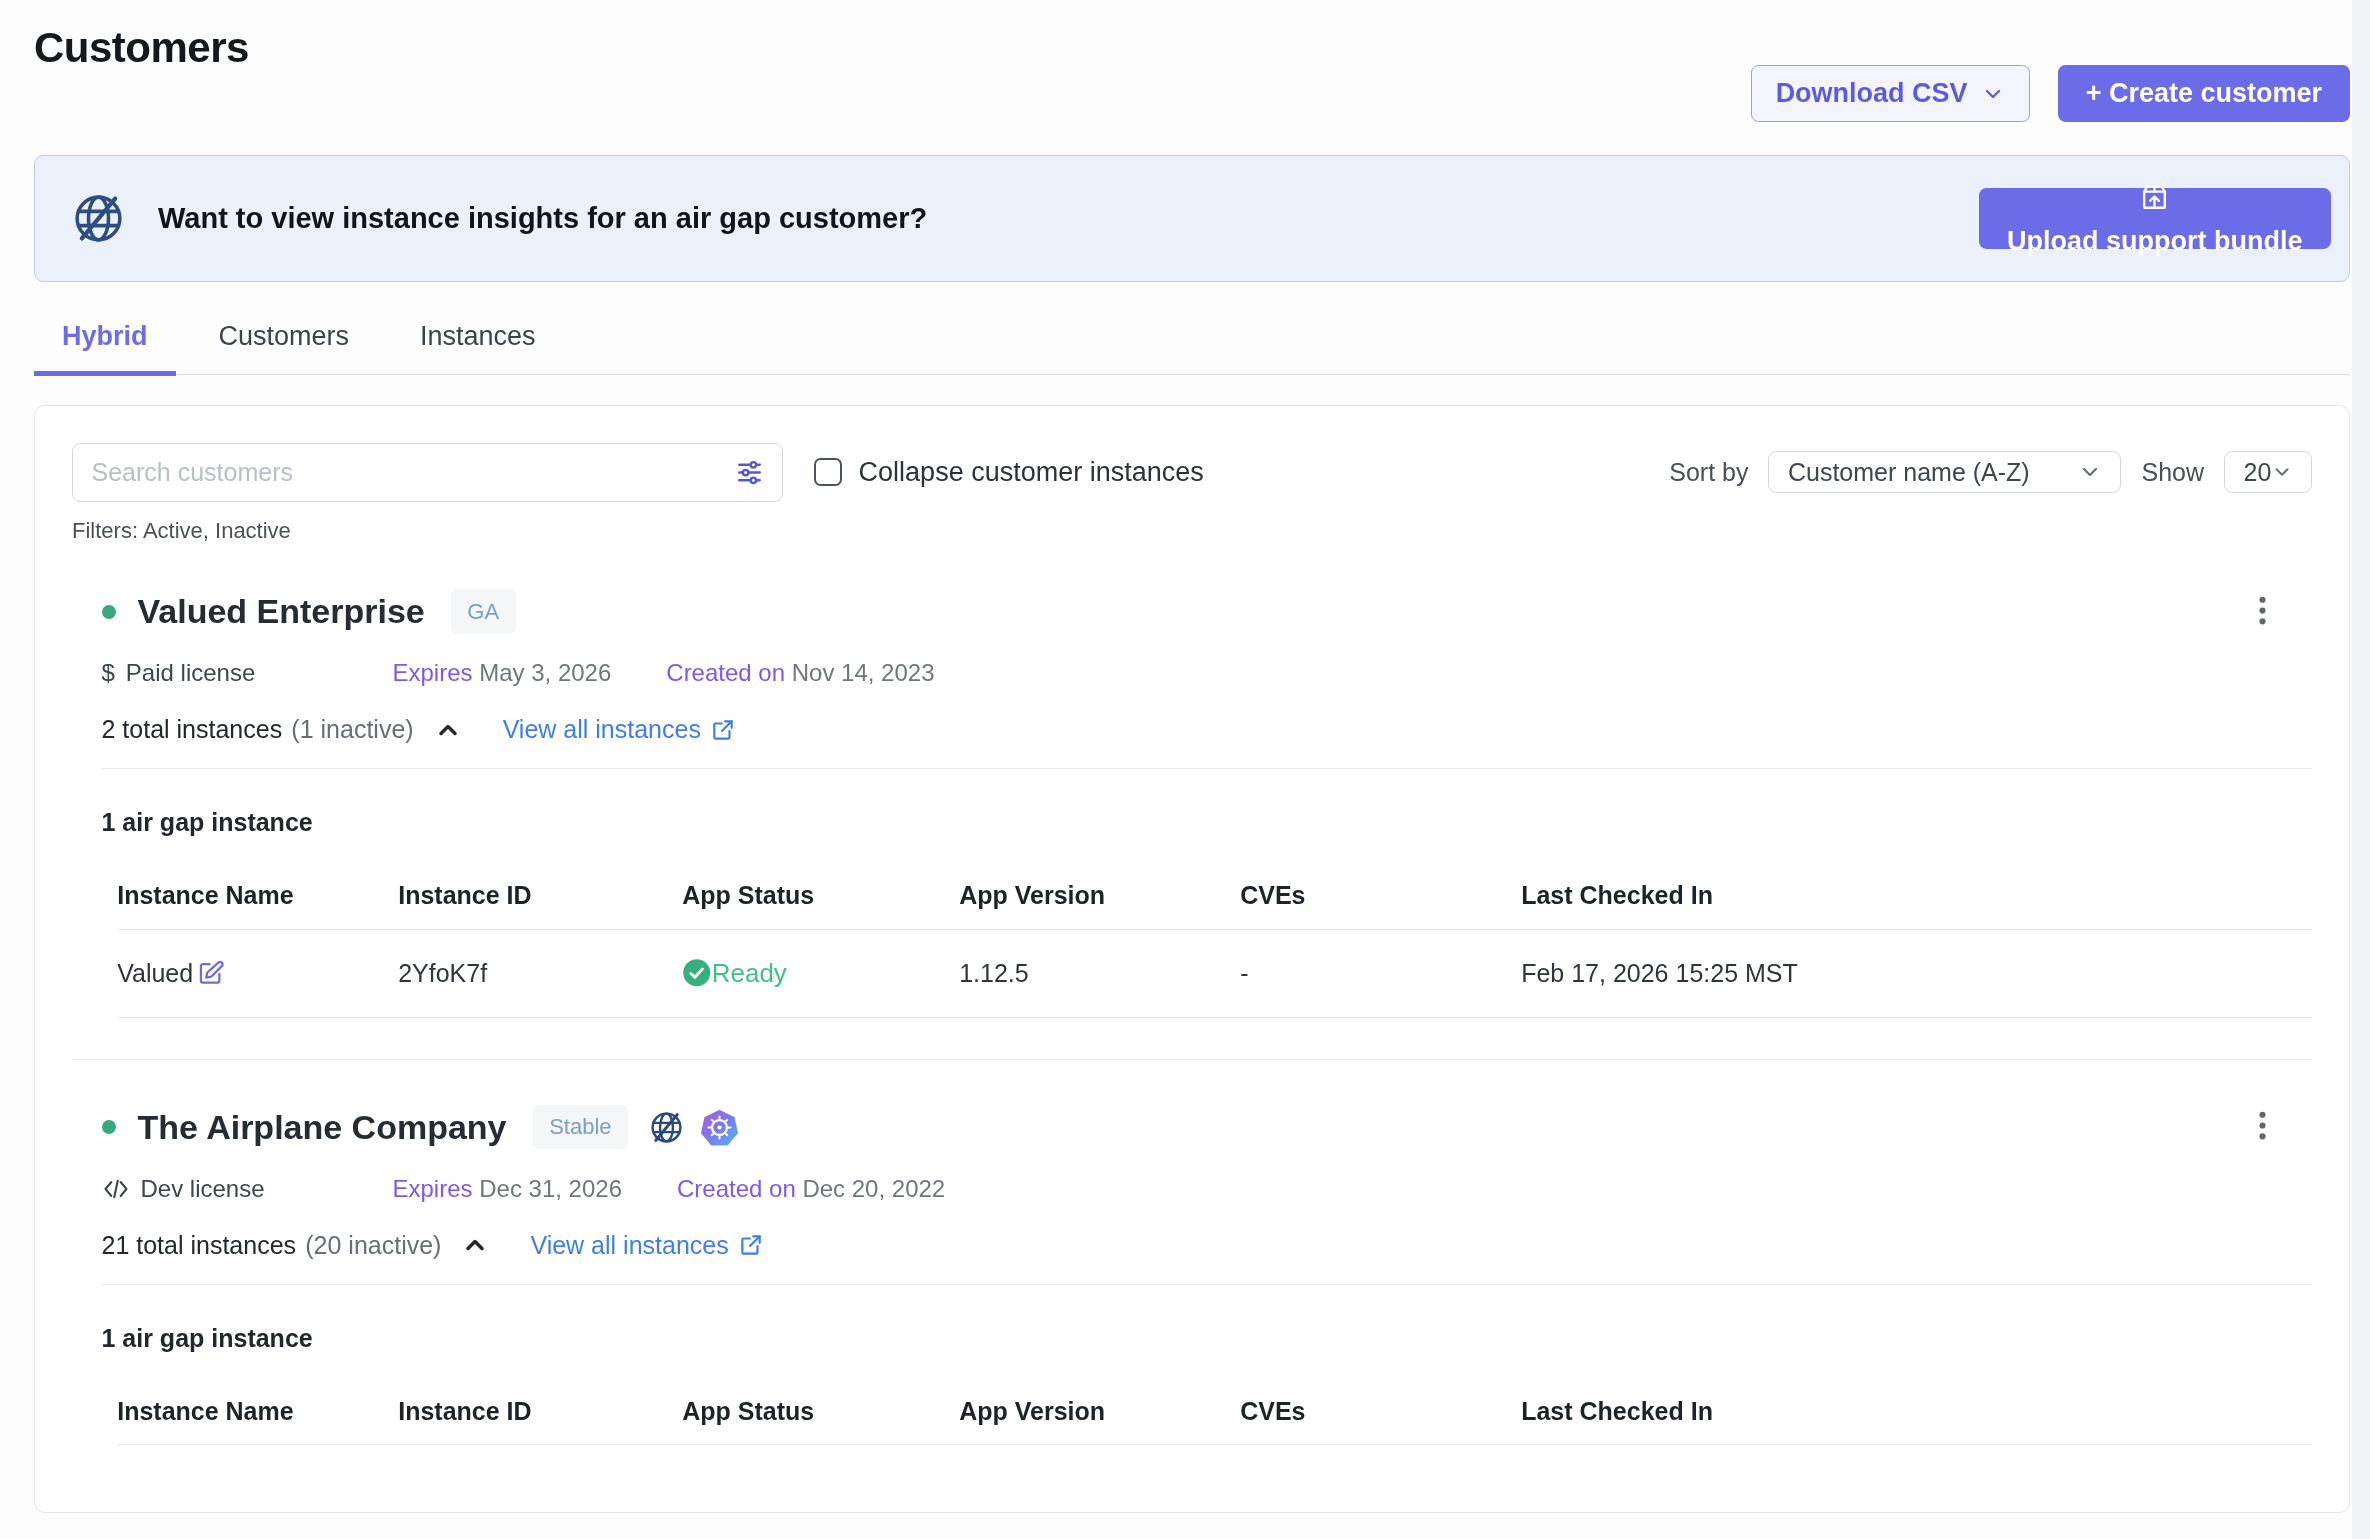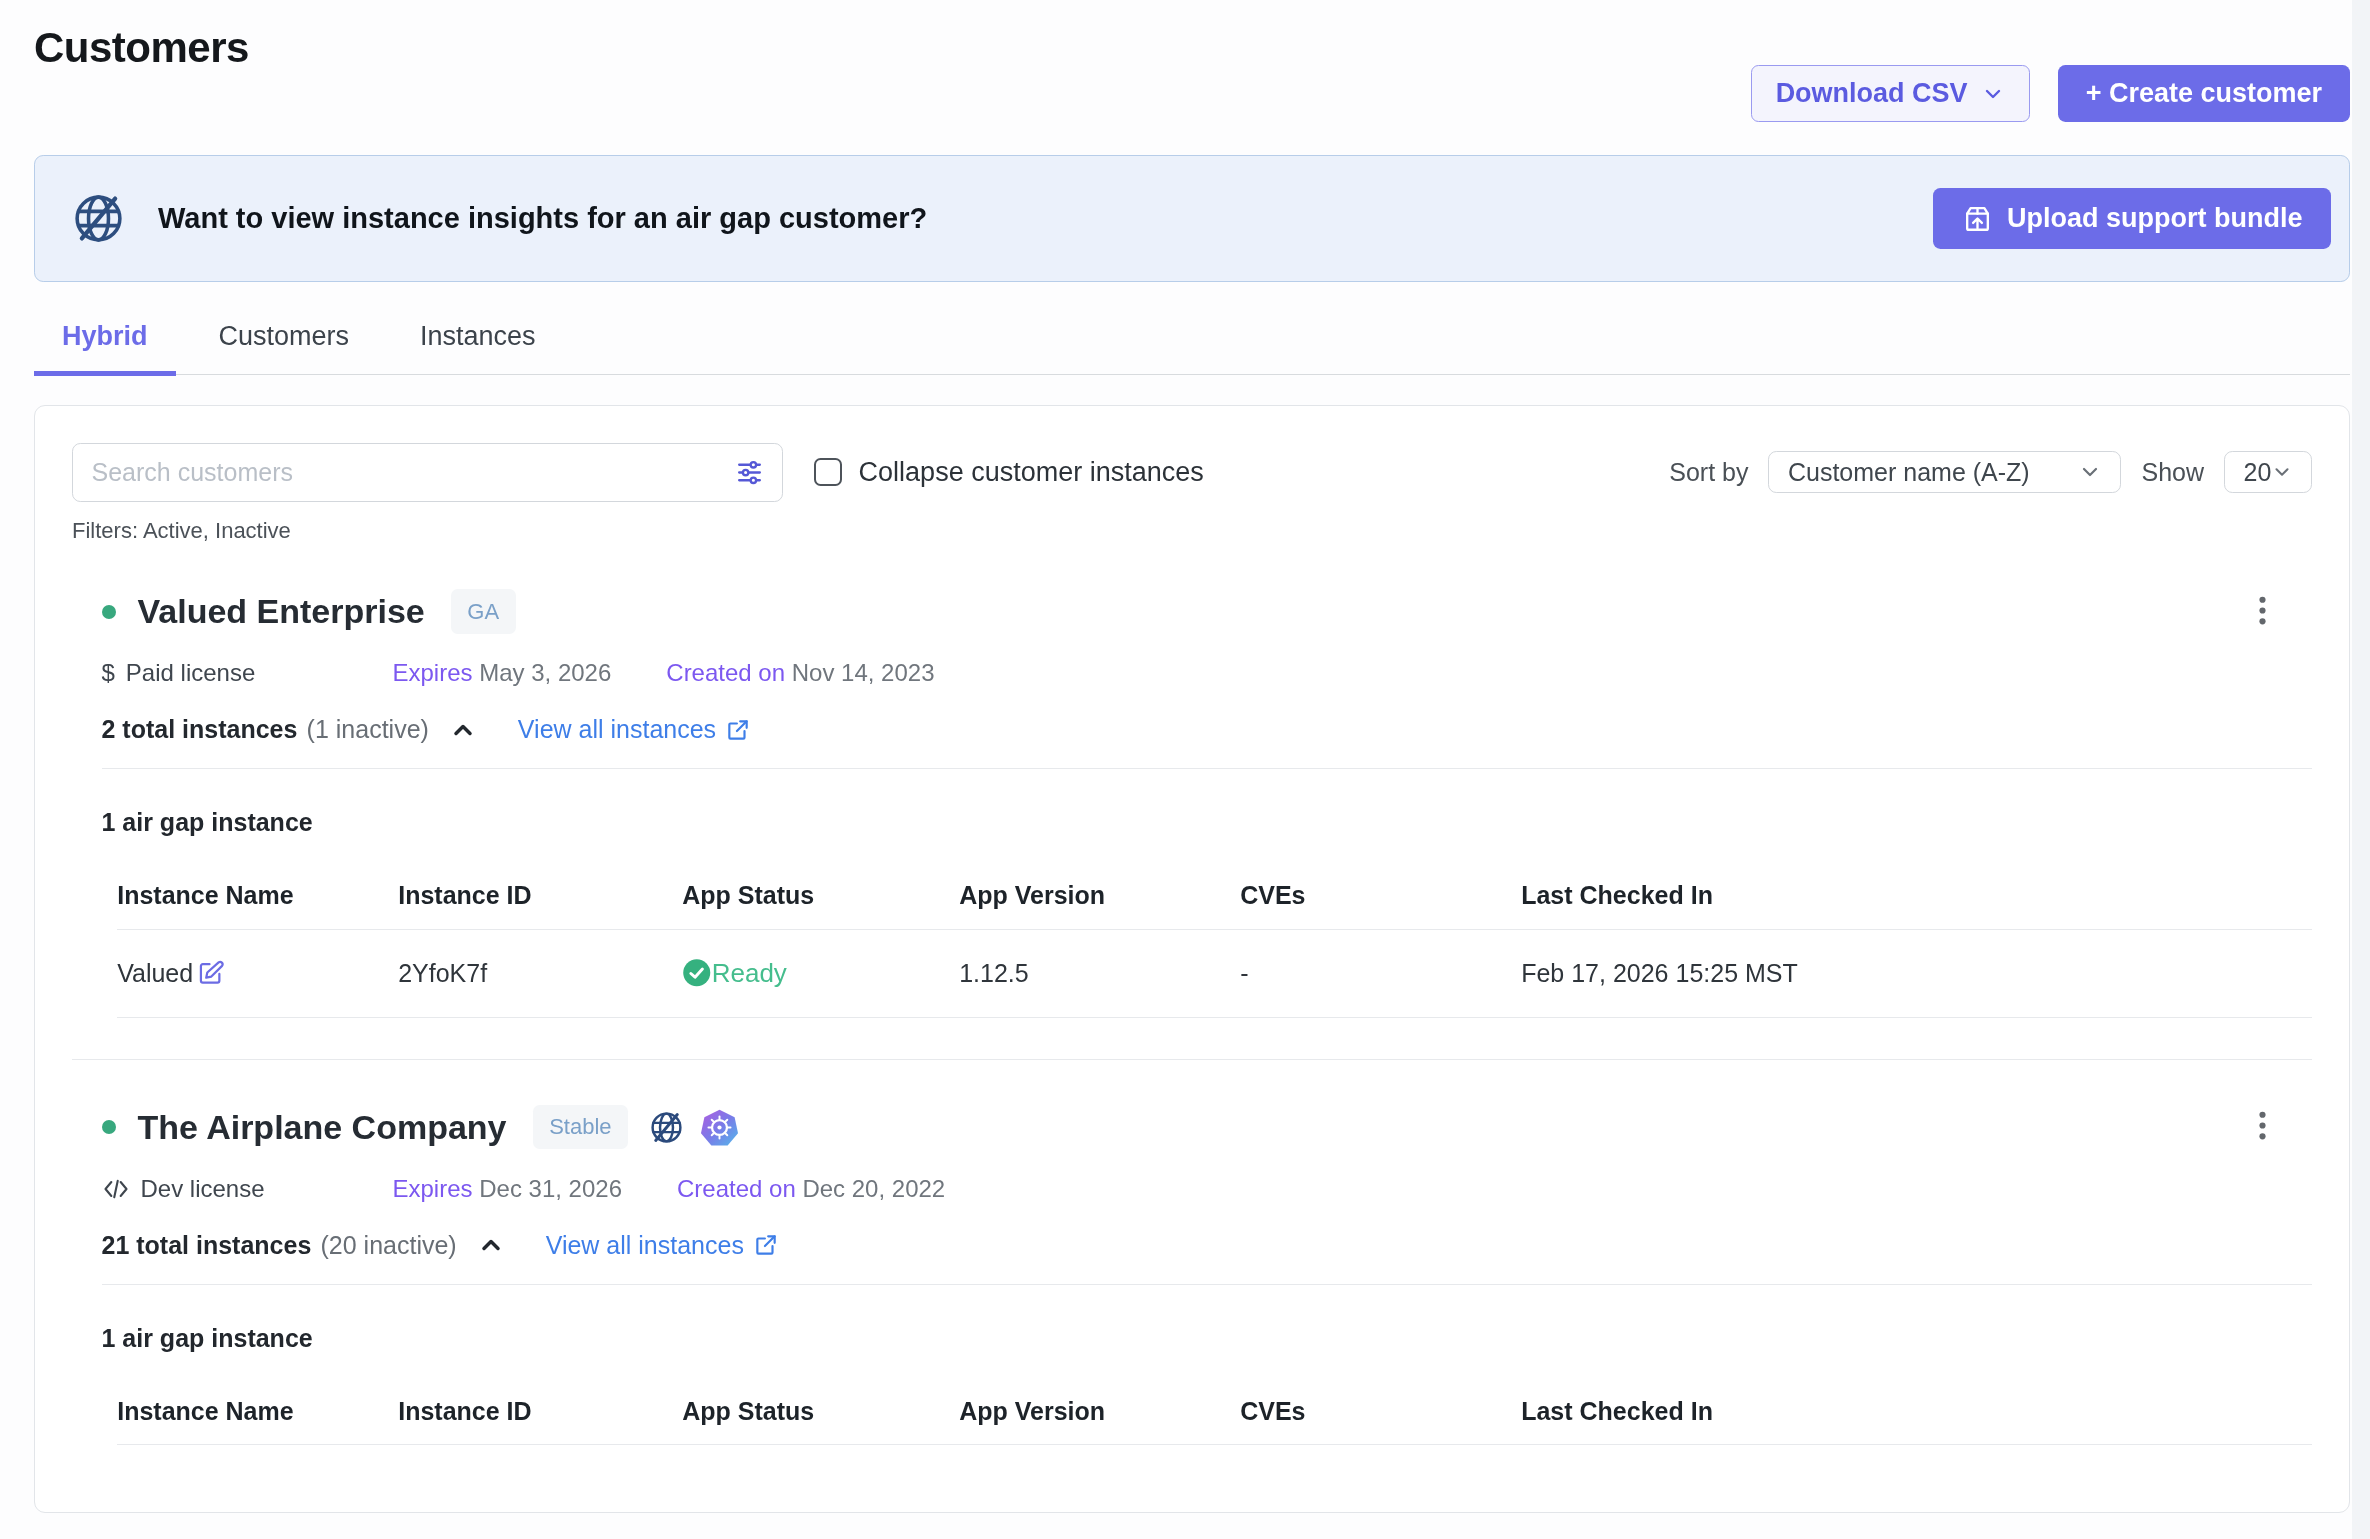--- a/index.html
+++ b/index.html
@@ -21,21 +21,21 @@
   .btn-outline { background:#f4f4fd; border:1.8px solid #9a9af0; color:#5b5be0; padding:0 24px; }
   .btn-solid { background:#6c6ce8; color:#ffffff; padding:0 28px; }
   .desc { margin-top:18.5px; font-size:25px; line-height:38px; color:#3d444c; max-width:1347px; }
   .link { color:#3e7ee8; text-decoration:none; cursor:pointer; }
 
   
   .banner { margin-top:33px; height:127px; background:#ebf1fb; border:1.8px solid #b7cde9;
             border-radius:9.2px; display:flex; align-items:center; padding:0 18.5px 0 35px; }
   .banner-title { font-size:29px; font-weight:700; color:#10151b; margin-left:31px; }
   .banner-spacer { flex:1; }
-  .btn-upload { height:61px; font-size:27px; }
+  .btn-upload { height:61px; font-size:27px;flex-direction:column; }
 
   
   .tabs { margin-top:39px; display:flex; gap:15px; border-bottom:1.8px solid #d8dbde; }
   .tab { padding:0 28px 22px 28px; font-size:27px; color:#3c434b; cursor:pointer; position:relative; }
   .tab.active { color:#6c6ce8; font-weight:700; }
   .tab.active::after { content:""; position:absolute; left:0; right:0; bottom:-1.8px; height:4.6px; background:#6c6ce8; }
 
   
   .card { margin-top:29.5px; background:#ffffff; border:1.8px solid #e2e5e9; border-radius:11px;
           padding:37px 37px 55px 37px; min-height:1108px; }
@@ -66,21 +66,21 @@
   .channel-badge { margin-left:26px; background:#f4f6f8; border-radius:6.5px; padding:9.2px 16.6px;
                    font-size:22px; color:#7aa0c8; }
   .head-icons { display:flex; align-items:center; gap:14.8px; margin-left:20px; }
   .kebab { margin-left:auto; margin-right:26px; cursor:pointer; padding:5.5px; }
   .meta-row { display:flex; align-items:center; margin-top:22px; font-size:24px; }
   .license { display:flex; align-items:center; gap:11px; color:#3f464e; min-width:291px; }
   .dollar-glyph { font-size:24px; color:#3f464e; }
   .kv { margin-right:55px; color:#70767d; }
   .kv .k { color:#7c58f0; }
   .inst-row { display:flex; align-items:center; margin-top:28px; font-size:25px; }
-  .inst-total { font-weight:700; color:#23282e; }
+  .inst-total { font-weight:400; color:#23282e; }
   .inst-inactive { color:#686e75; margin-left:9.2px; }
   .collapse-btn { margin-left:20px; cursor:pointer; display:flex; align-items:center; }
   .view-all { margin-left:41px; display:flex; align-items:center; gap:9.2px; font-size:25px; }
   .divider { border-top:1.8px solid #e7e9ec; margin-top:24px; }
   .airgap-heading { margin-top:39px; font-size:25px; font-weight:600; color:#22272d; }
 
   .instance-table { margin-top:24px; margin-left:15.7px; }
   .t-row { display:grid; grid-template-columns:281px 284px 277px 281px 281px 1fr; align-items:center; }
   .t-head { padding:20px 0 18.5px 0; border-bottom:1.8px solid #e7e9ec; }
   .t-head .th { font-size:25px; font-weight:700; color:#1d2329; }

